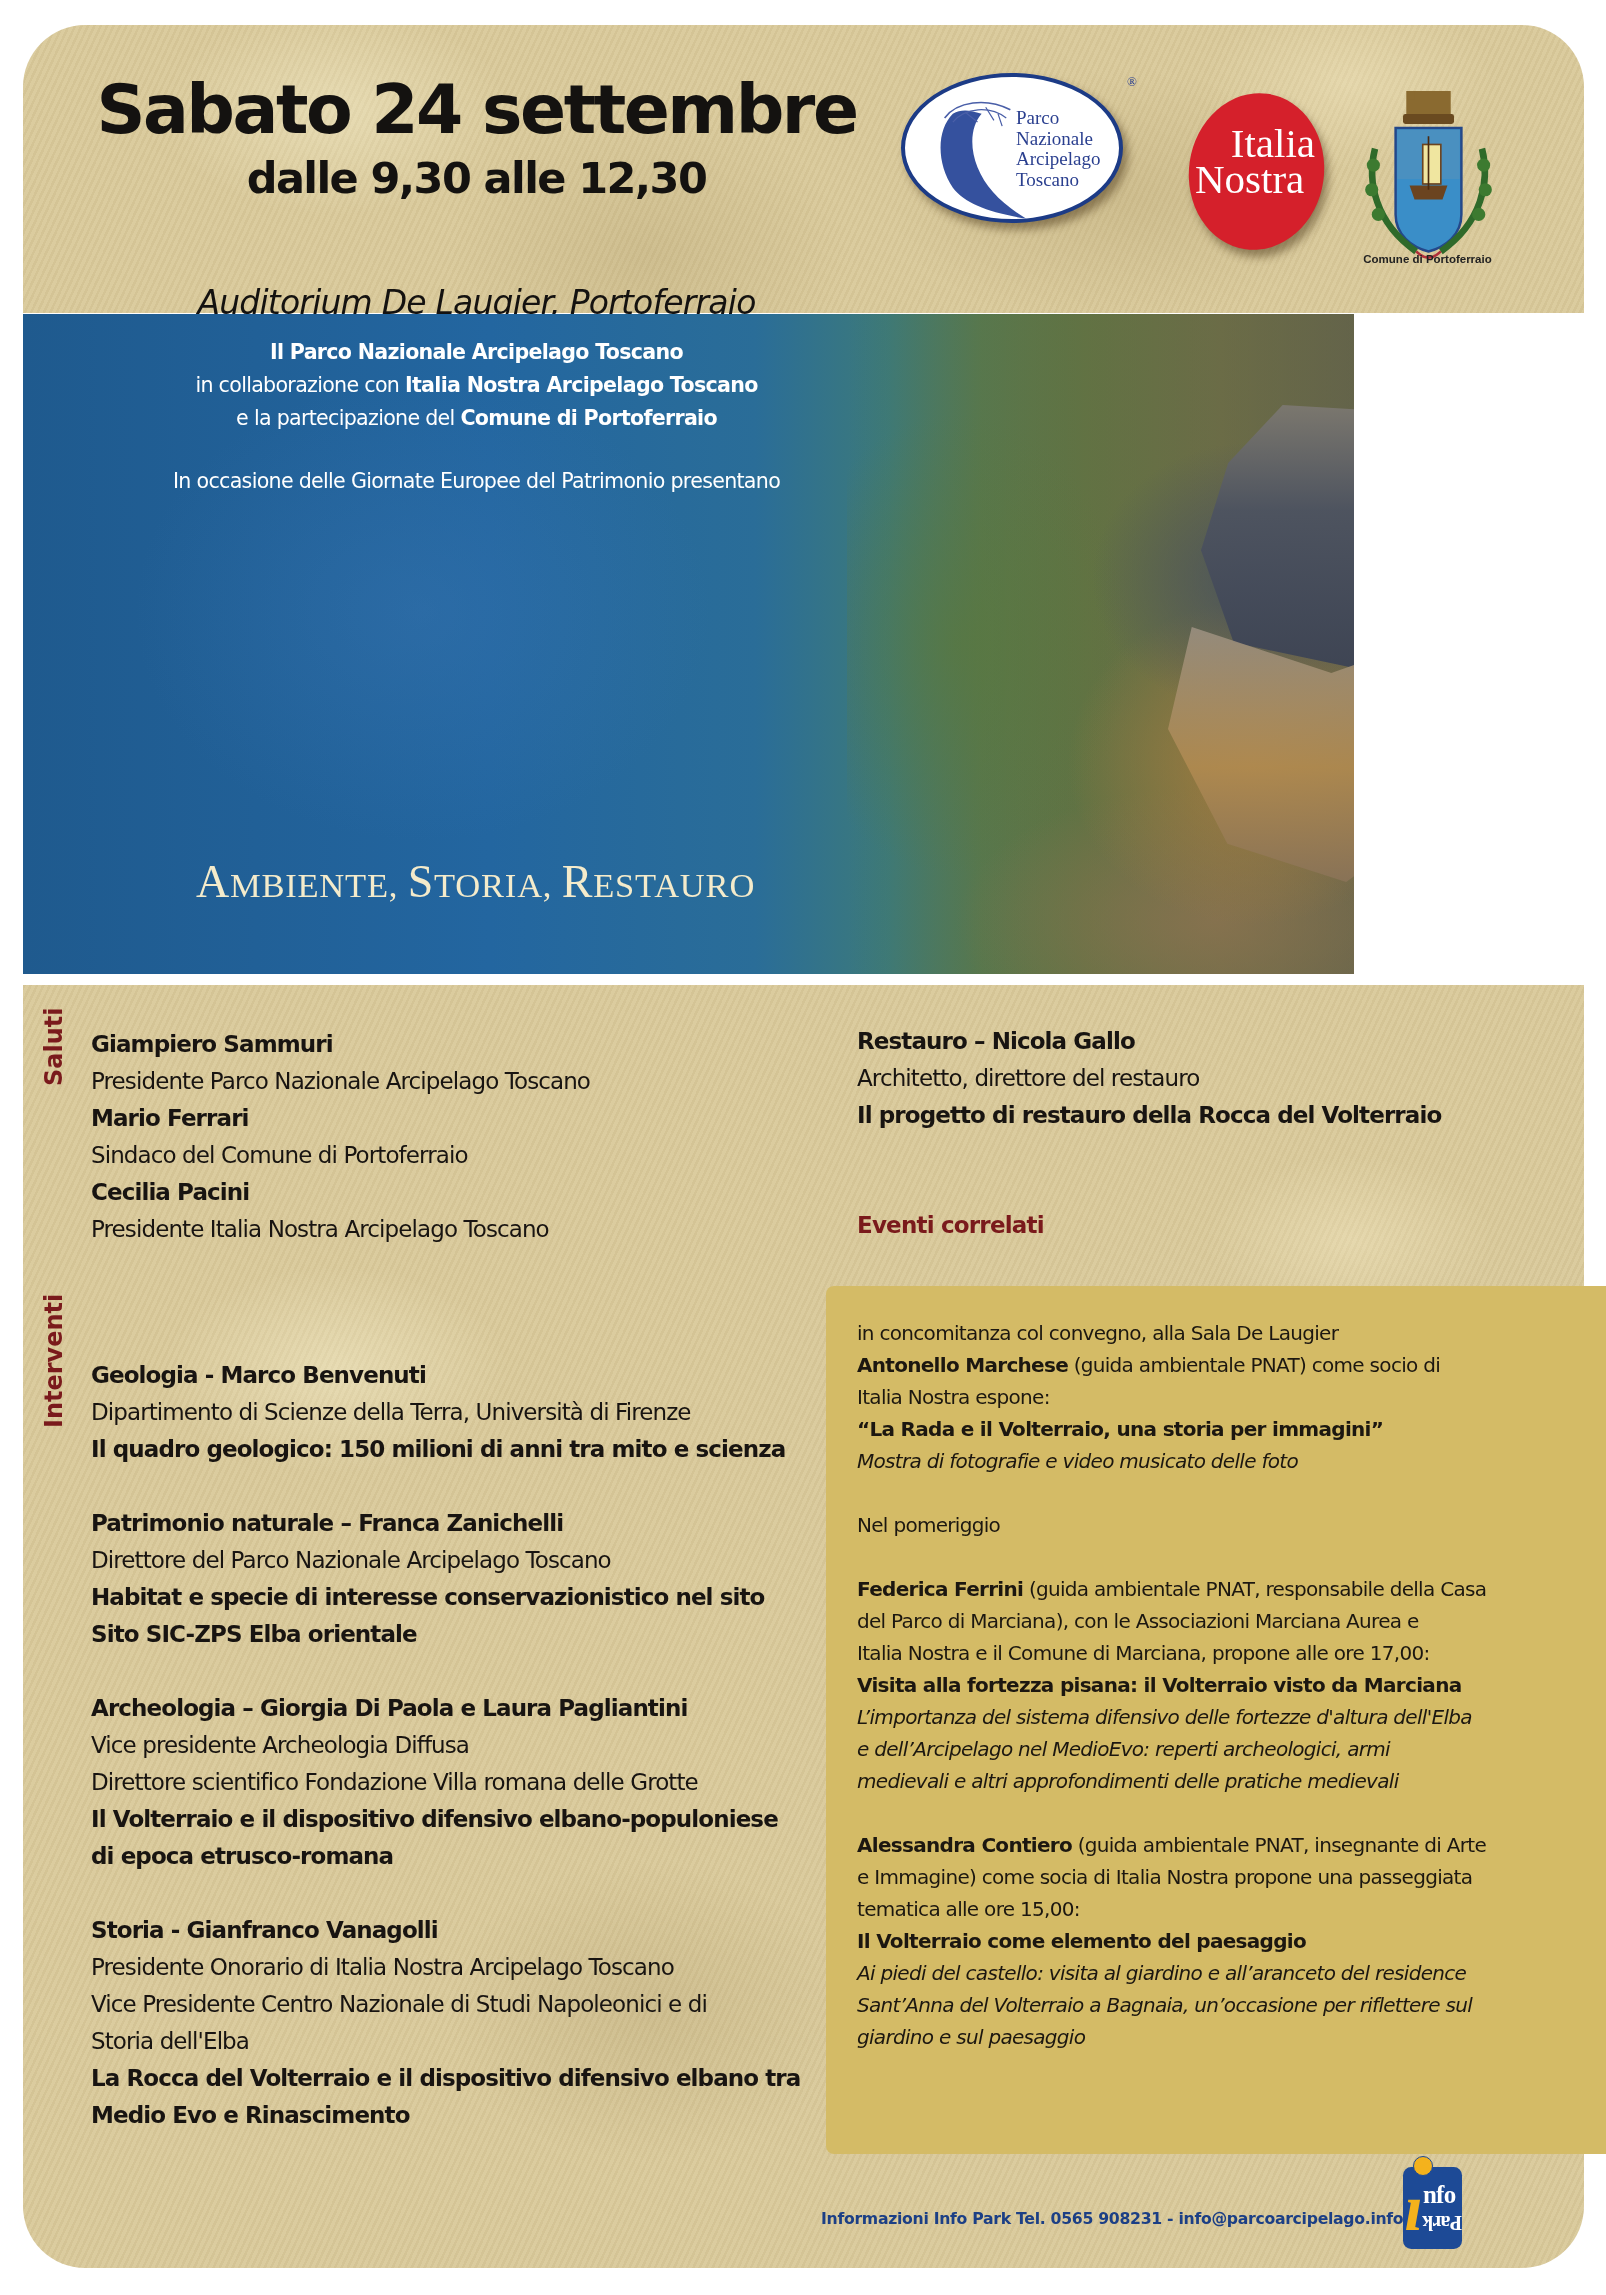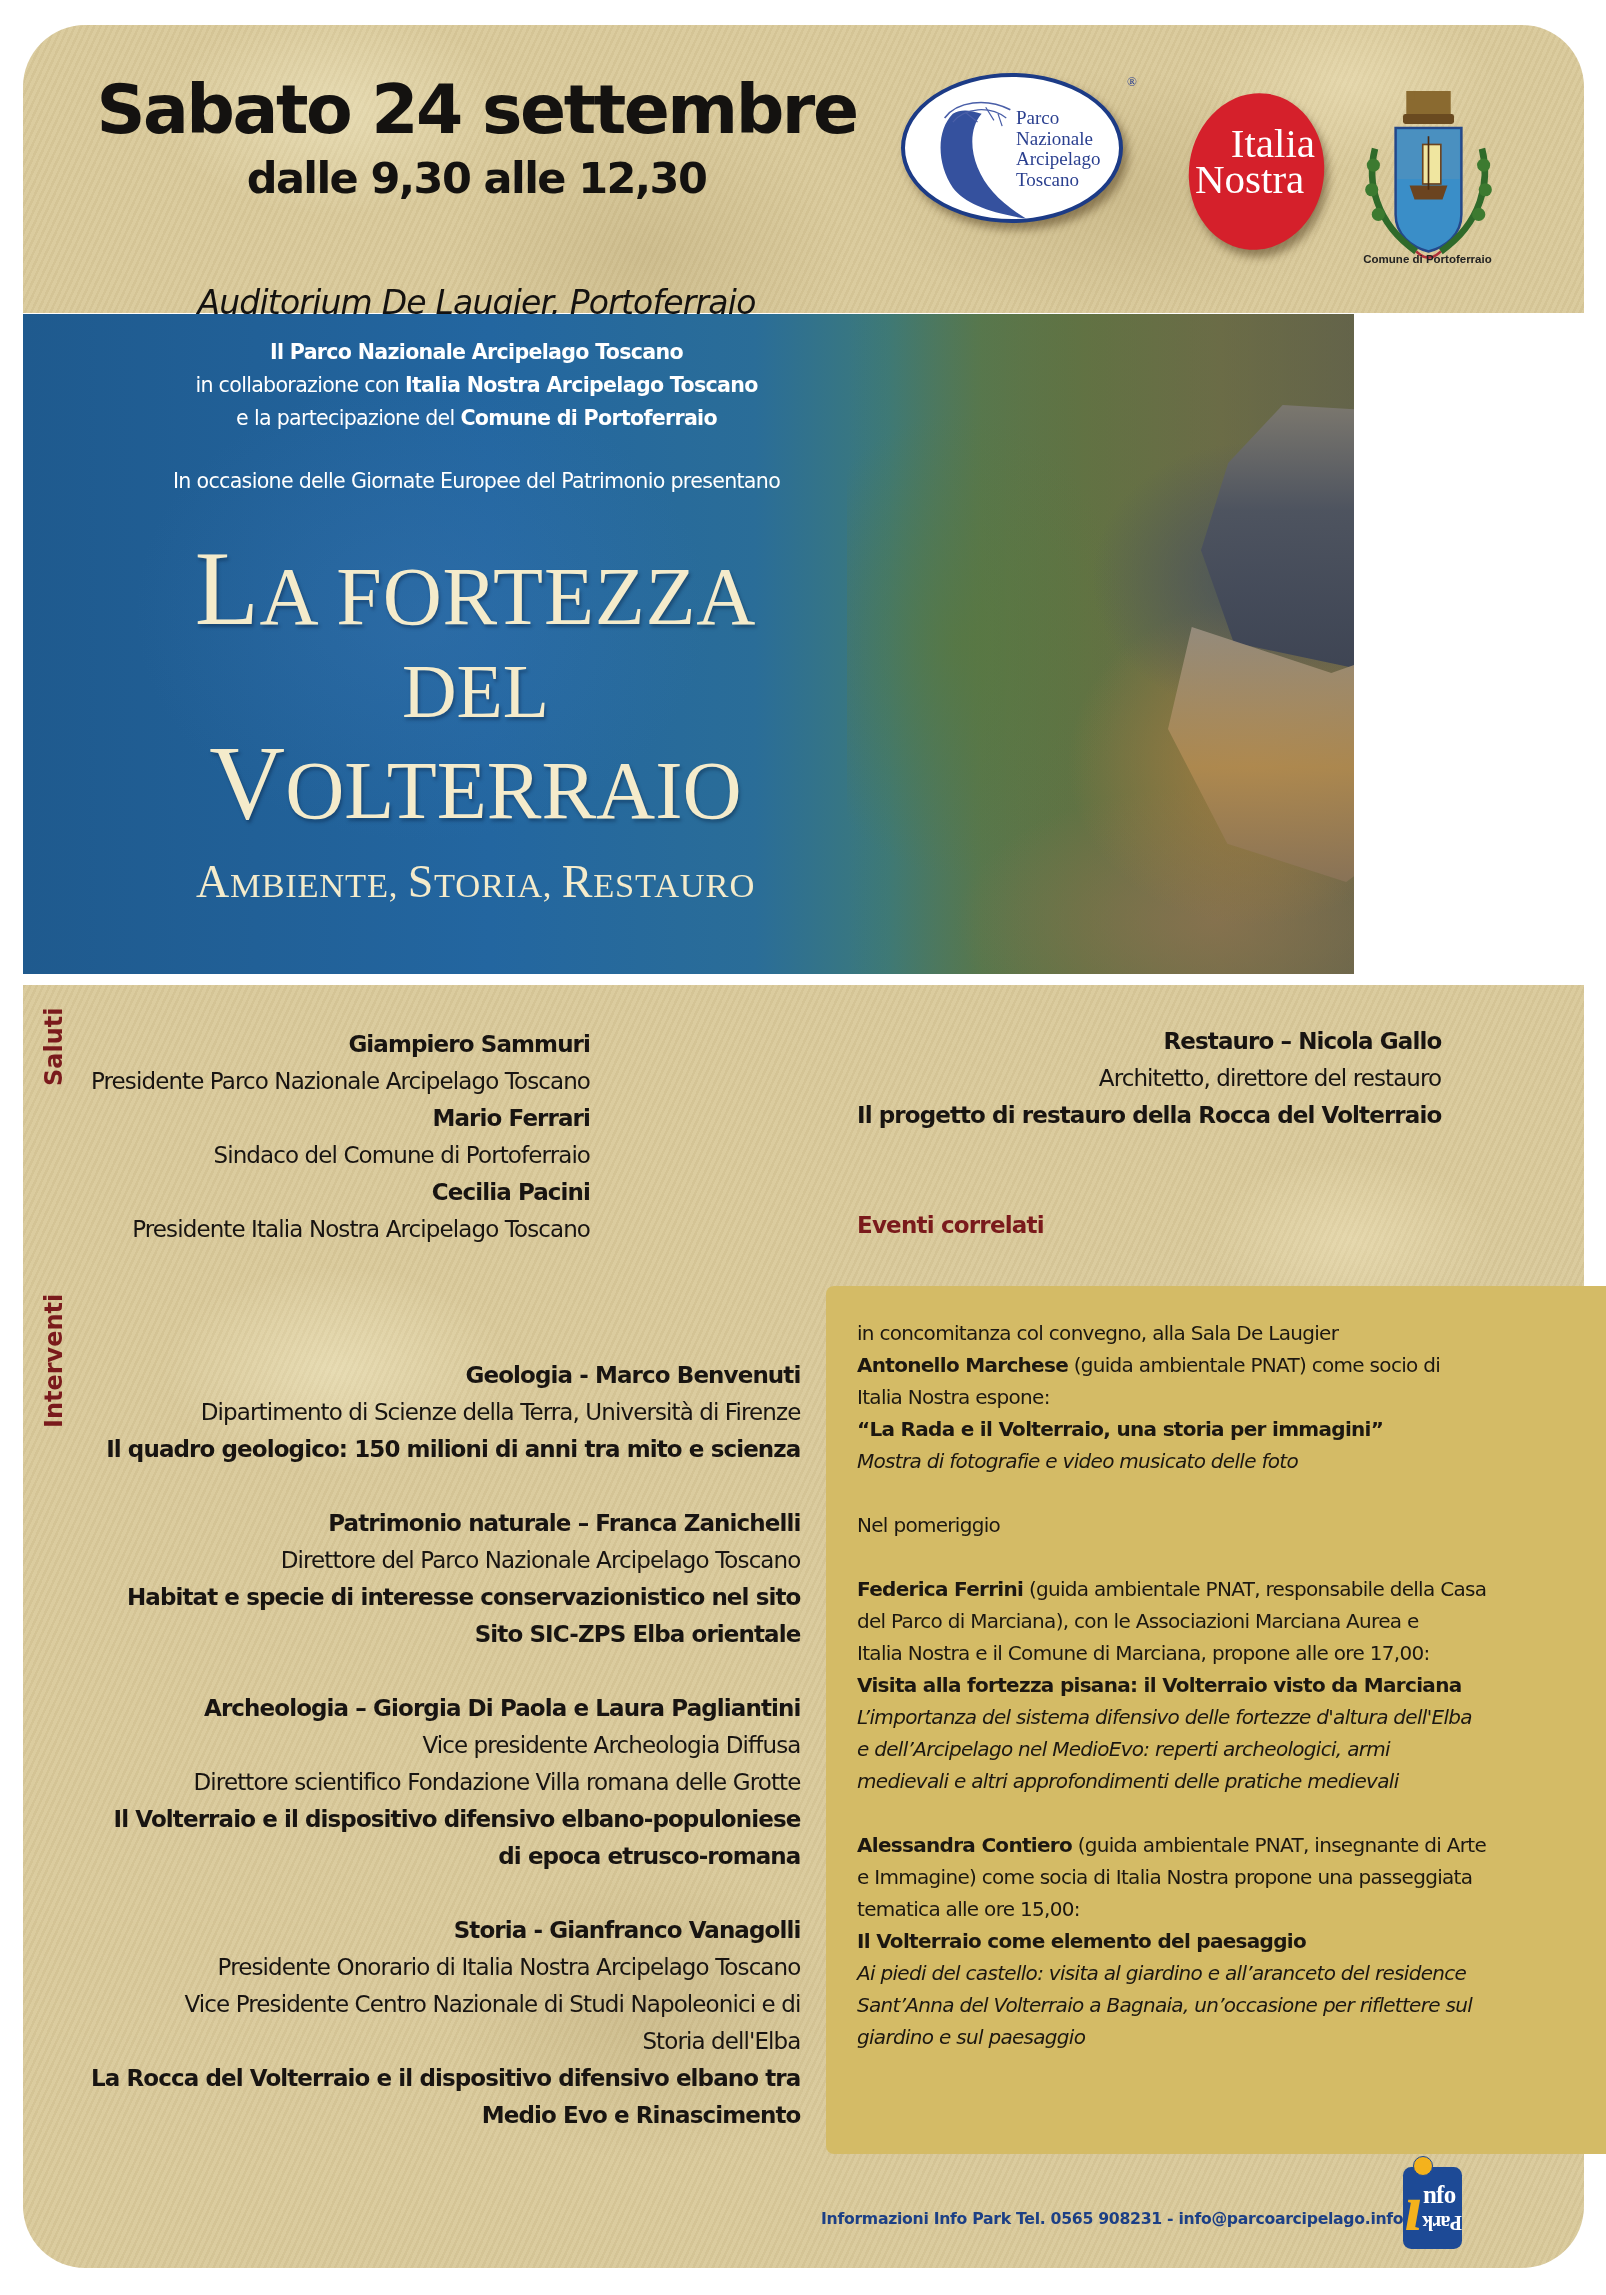--- a/index.html
+++ b/index.html
@@ -140,21 +140,21 @@
     color: #7a1a1c; font-size: 24px; transform-origin: left top;
     transform: rotate(-90deg); white-space: nowrap;
   }
   #saluti-label { left: 16.5px; top: 101px; }
   #interventi-label { left: 16.5px; top: 443px; }
 
   .col {
     position: absolute; font-family: "DejaVu Sans", sans-serif; font-size: 23px;
     letter-spacing: -0.9px; line-height: 37px; color: #181411;
   }
-  .col .line { white-space: nowrap; text-align: right; }
+  .col .line { white-space: nowrap; }
   .col .b { font-weight: bold; }
   .col .gap { height: 37px; }
   #left-col-saluti { left: 68px; top: 41px; }
   #left-col-interventi { left: 68px; top: 372px; }
 
   #right-col { left: 834px; top: 38px; }
   .related-title {
     position: absolute; left: 834px; top: 227px;
     font-family: "DejaVu Sans", sans-serif; font-weight: bold; font-size: 23px;
     letter-spacing: -0.8px; color: #7a1a1c;
@@ -258,25 +258,20 @@
   <div class="fortress-top"></div>
   <div class="fortress-wall"></div>
 
   <div class="intro">
     <div><b>Il Parco Nazionale Arcipelago Toscano</b></div>
     <div><span>in collaborazione con </span><b>Italia Nostra Arcipelago Toscano</b></div>
     <div><span>e la partecipazione del </span><b>Comune di Portoferraio</b></div>
     <div class="occasion">In occasione delle Giornate Europee del Patrimonio presentano</div>
   </div>
 
-  <div class="big-title">
-    <div class="t1"><span>L</span><span class="sc-small">A FORTEZZA</span></div>
-    <div class="t2"><span class="sc-small">DEL</span></div>
-    <div class="t3"><span>V</span><span class="sc-small">OLTERRAIO</span></div>
-  </div>
 
   <div class="subtitle">
     <span>A</span><span class="sc-small">MBIENTE, </span><span>S</span><span class="sc-small">TORIA, </span><span>R</span><span class="sc-small">ESTAURO</span>
   </div>
 </section>
 
 <section id="content" class="parchment">
   <div id="saluti-label" class="vlabel">Saluti</div>
   <div id="interventi-label" class="vlabel">Interventi</div>
 

